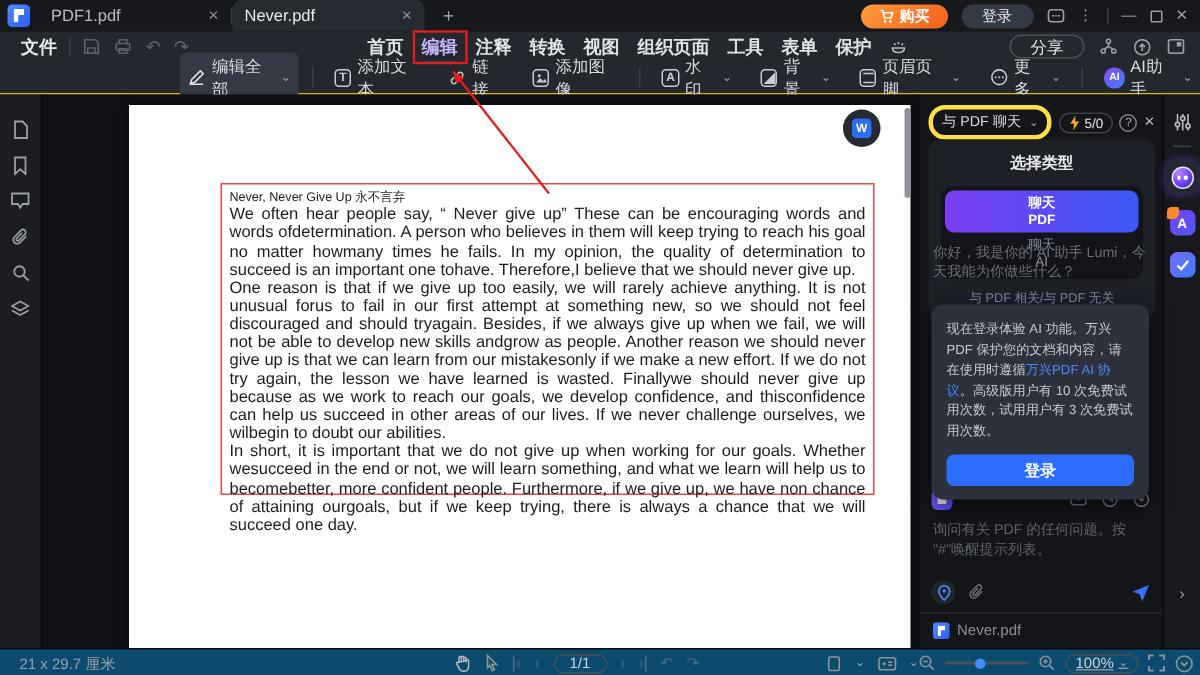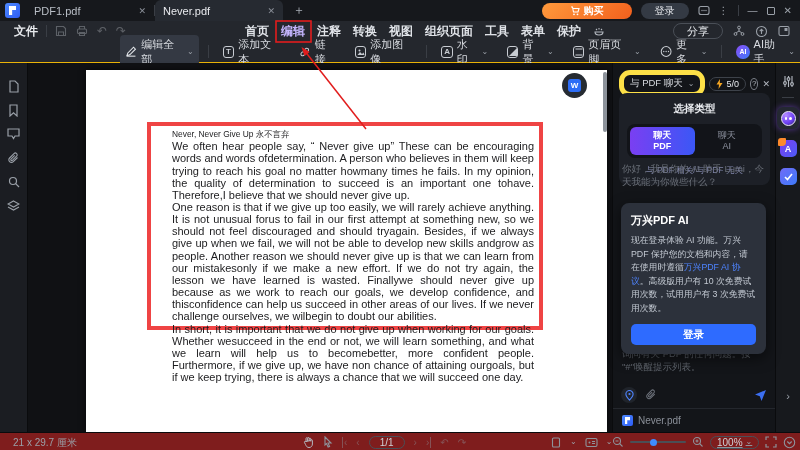--- a/index.html
+++ b/index.html
@@ -17,21 +17,21 @@
           background: linear-gradient(135deg,#4f8bff,#2d5cf6); position: relative; flex:none;}
   .logo::after { content:""; position:absolute; left:4px; top:3px; width:7px; height:9px;
           background:#fff; clip-path: polygon(0 0,100% 0,100% 45%,45% 45%,45% 100%,0 100%); }
   .tab { display:flex; align-items:center; gap:6px; padding:0 8px; height:21px; width:128px; color:#b9bec6; }
   .tab.active { background:#262a31; color:#e8eaee; border-radius:6px 6px 0 0; }
   .tab .tab-title { flex:1; font-size:11px; white-space:nowrap; overflow:hidden; }
   .tab .tab-close { color:#8a8f98; font-size:9px; cursor:pointer; }
   .tab-sep { width:1px; height:11px; background:#3a3e45; }
   .tab-add { margin-left:10px; color:#aab0b8; font-size:12px; }
   .titlebar-right { margin-left:auto; display:flex; align-items:center; gap:9px; padding-right:8px; }
-  .btn-buy { display:flex; align-items:center; gap:4px; height:16px; padding:0 28px; border-radius:9px;
+  .btn-buy { display:flex; align-items:center; gap:4px; height:16px; padding:0 12px; border-radius:9px;
              background:linear-gradient(135deg,#ff9a3c,#f2601d); color:#fff; font-size:10px; font-weight:bold; }
   .btn-login { height:16px; padding:0 14px; border-radius:9px; background:#343a44; color:#e8eaee;
                font-size:10px; display:flex; align-items:center; }
   .win-glyph { color:#9aa0a8; font-size:10px; }
   .win-max { width:8px; height:8px; border:1.2px solid #9aa0a8; border-radius:1px; }
   .tb-divider { width:1px; height:11px; background:#3a3e45; }
 
   
   .menubar { height: 20px; background:#24272d; display:flex; align-items:center; position:relative; flex:none;}
   .menu-file { margin-left:14px; font-size:12px; color:#e8eaee; font-weight:bold; }
@@ -63,43 +63,43 @@
 
   
   .main { flex:1; display:flex; min-height:0; position:relative; }
   .left-rail { width:28px; background:#1b1d22; border-right:1px solid #0a0b0d; display:flex;
                flex-direction:column; align-items:center; padding-top:16px; gap:10px; flex:none; }
   .rail-icon { width:14px; height:14px; color:#9aa0a8; display:flex; align-items:center; justify-content:center; }
 
   .canvas { flex:1; background:#101114; position:relative; min-width:0; }
   .page { position:absolute; left:58px; top:7px; width:521px; bottom:0; background:#fff;
           box-shadow:0 0 6px rgba(0,0,0,.6); }
-  .textbox { position:absolute; left:61px; top:52px; width:396px; height:208px;
-             border:4px solid #ef4444; padding:2px 5px 0 21px; color:#1c1c1e; }
+  .textbox { position:absolute; left:61px; top:52px; width:436px; height:208px;
+             border:1px solid #ef4444; padding:2px 5px 0 5px; color:#1c1c1e; }
   .doc-title { font-size:8.4px; line-height:12.2px; }
   .textbox p { font-size:11px; line-height:12.15px; text-align:justify; }
   .float-word { position:absolute; right:25px; top:10px; width:25px; height:25px; border-radius:50%;
                 background:#262b32; display:flex; align-items:center; justify-content:center; }
   .float-word .w-chip { width:13px; height:13px; background:#2d6df6; border-radius:3px; color:#fff;
                 font-size:8px; font-weight:bold; display:flex; align-items:center; justify-content:center; }
   .v-scroll { position:absolute; right:5px; top:9px; width:4px; height:60px; border-radius:2px; background:#8d939b; }
 
   
   .ai-panel { width:163px; background:#131519; border-left:1px solid #0a0b0d; position:relative; flex:none; font-size:10px; }
   .ai-head { position:absolute; left:6px; right:5px; top:7px; display:flex; align-items:center; gap:4px; }
-  .mode-pill { border:5px solid #fde047; border-radius:11px; padding:2px 6px; display:flex; gap:5px;
+  .mode-pill { border:3px solid #fde047; border-radius:11px; padding:2px 6px; display:flex; gap:5px;
                align-items:center; color:#d6d9de; font-size:9.5px; white-space:nowrap; }
   .quota-pill { margin-left:auto; border:1px solid #3d424a; border-radius:9px; padding:1px 6px;
                 display:flex; gap:3px; align-items:center; color:#e4e7eb; font-size:9px; }
   .q-circle { width:12px; height:12px; border:1px solid #7e838c; border-radius:50%; color:#b4b9c1;
               font-size:8px; display:flex; align-items:center; justify-content:center; }
   .panel-close { color:#b4b9c1; font-size:9px; }
   .type-card { position:absolute; left:6px; right:5px; top:30px; background:#1d2027; border-radius:8px; padding:9px 8px 8px; }
   .type-title { text-align:center; color:#e8eaee; font-size:10.5px; font-weight:bold; }
-  .seg { margin-top:8px; background:#121419; border-radius:8px; padding:3px; display:flex; }
+  .seg { margin-top:8px; background:#121419; border-radius:8px; padding:3px; display:flex;flex-direction:column; }
   .seg-opt { flex:1; border-radius:6px; text-align:center; padding:3px 0; color:#8e93a0; font-size:9px; line-height:11px; }
   .seg-opt.sel { background:linear-gradient(90deg,#7a3ff2,#3b57f6); color:#fff; font-weight:bold; }
   .type-caption { margin-top:7px; text-align:center; color:#7f84a8; font-size:8.5px; }
   .greeting { position:absolute; left:9px; right:8px; top:99px; color:#696e77; font-size:9.5px; line-height:13px; }
   .ai-popup { position:absolute; left:8px; right:9px; top:140px; background:#2c313b; border-radius:8px;
               padding:10px 10px 9px; box-shadow:0 4px 14px rgba(0,0,0,.55); z-index:5; }
   .ai-popup h3 { color:#fff; font-size:11px; margin-bottom:6px; }
   .popup-body { color:#c3c9d2; font-size:8.8px; line-height:13.5px; }
   .popup-body .link { color:#4e84ff; }
   .popup-login { margin-top:9px; height:21px; border-radius:5px; background:#2e6bff; color:#fff;
@@ -130,21 +130,21 @@
   .robot::before { left:3px; } .robot::after { right:3px; }
   .grad-chip { width:17px; height:17px; border-radius:5px; display:flex; align-items:center;
                justify-content:center; margin-top:11px; color:#fff; font-size:9px; font-weight:bold; }
   .chip-translate { background:linear-gradient(135deg,#7a3ff2,#4c5bf5); position:relative; }
   .chip-translate::before { content:""; position:absolute; left:-2px; top:-2px; width:8px; height:8px;
                background:#ff8a2b; border-radius:3px 1px 4px 1px; z-index:-0; }
   .chip-check { background:linear-gradient(135deg,#6f6bf7,#3e7bfa); }
   .strip-chevron { position:absolute; bottom:30px; color:#9aa0a8; font-size:11px; }
 
   
-  .statusbar { height:18px; background:#7f1d1d; border-top:1px solid #0a0b0d; position:relative; flex:none;
+  .statusbar { height:18px; background:#0c4a6e; border-top:1px solid #0a0b0d; position:relative; flex:none;
                color:#8e939b; font-size:10px;text-align:center; }
   .sb-left { position:absolute; left:13px; top:3px; color:#9aa0a8; }
   .sb-nav { position:absolute; left:303px; top:0; height:18px; display:flex; align-items:center; gap:9px; }
   .sb-dim { opacity:.45; }
   .page-box { border:1px solid #4a4f57; border-radius:8px; padding:0 10px; height:13px; line-height:12px; color:#cfd3d8; }
   .sb-view { position:absolute; left:550px; top:0; height:18px; display:flex; align-items:center; gap:8px; }
   .sb-zoom { position:absolute; left:612px; top:0; height:18px; display:flex; align-items:center; gap:6px;text-decoration:underline; }
   .slider-track { width:56px; height:2px; background:#4a4f56; border-radius:1px; position:relative; }
   .slider-dot { position:absolute; left:20px; top:-2.5px; width:7px; height:7px; border-radius:50%; background:#3f8cff; }
   .zoom-pill { border:1px solid #4a4f57; border-radius:8px; height:13px; display:flex; align-items:center;
@@ -401,21 +401,20 @@
             <div>聊天</div>
             <div>AI</div>
           </div>
         </div>
         <div class="type-caption">与 PDF 相关/与 PDF 无关</div>
       </div>
 
       <div class="greeting">你好，我是你的 AI 助手 Lumi，今天我能为你做些什么？</div>
 
       <div class="ai-popup">
-        <h3>万兴PDF AI</h3>
         <div class="popup-body">
           <span>现在登录体验 AI 功能。万兴PDF 保护您的文档和内容，请在使用时遵循</span><span class="link">万兴PDF AI 协议</span><span>。高级版用户有 10 次免费试用次数，试用用户有 3 次免费试用次数。</span>
         </div>
         <div class="popup-login">登录</div>
       </div>
 
       <div class="chat-tools">
         <span class="app-chip"></span>
         <span class="right">
           <svg width="12" height="12" viewBox="0 0 12 12">

